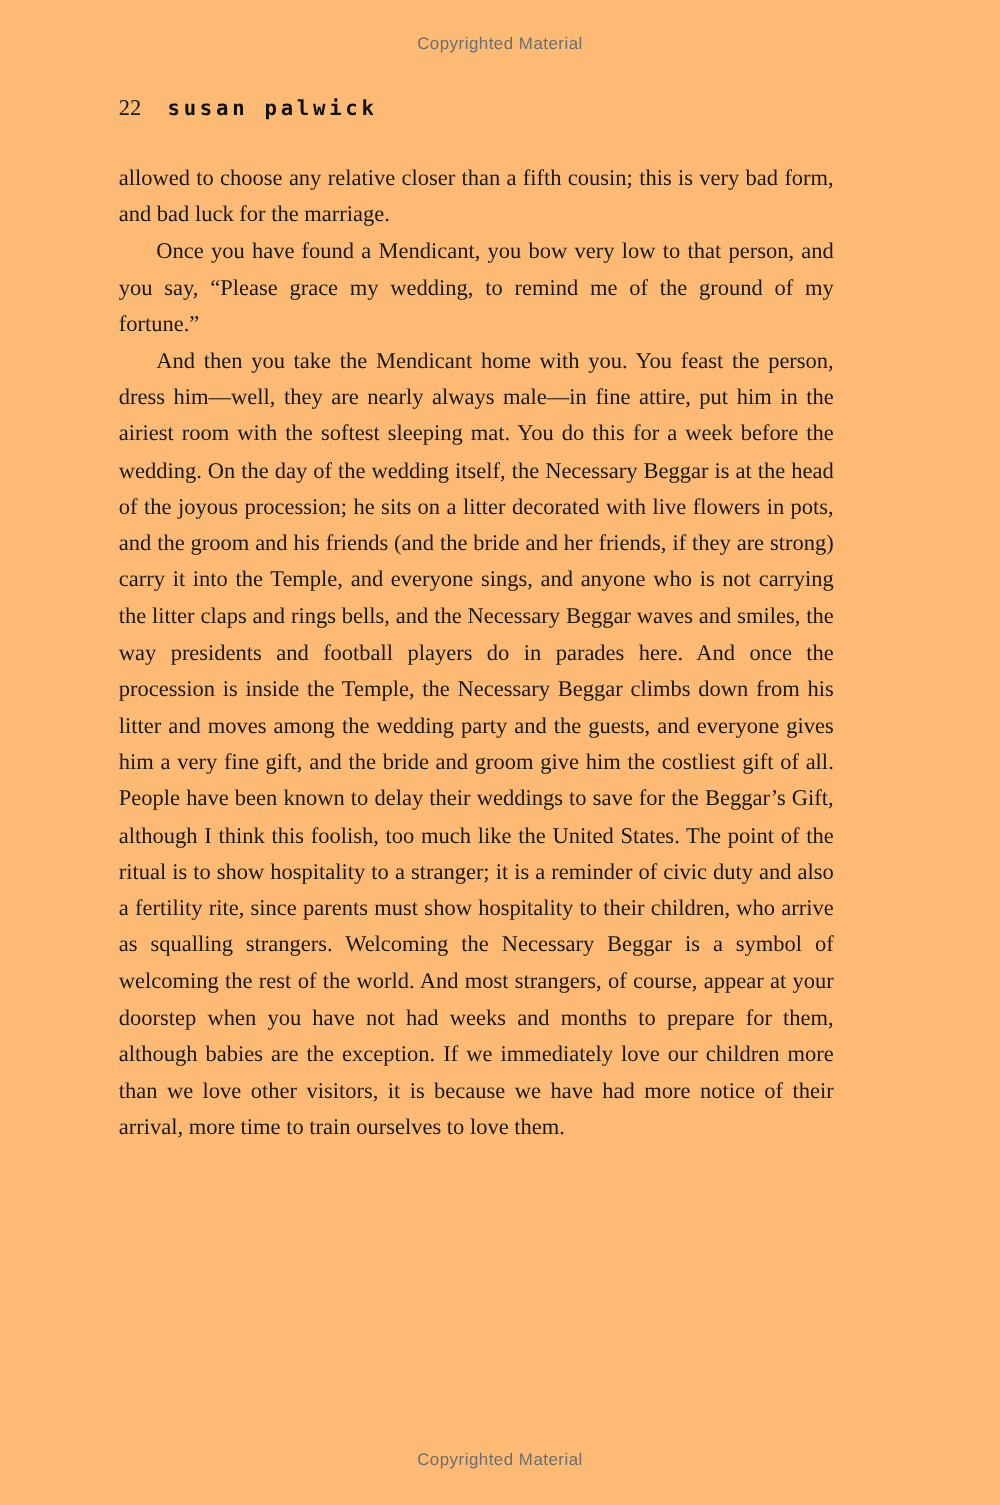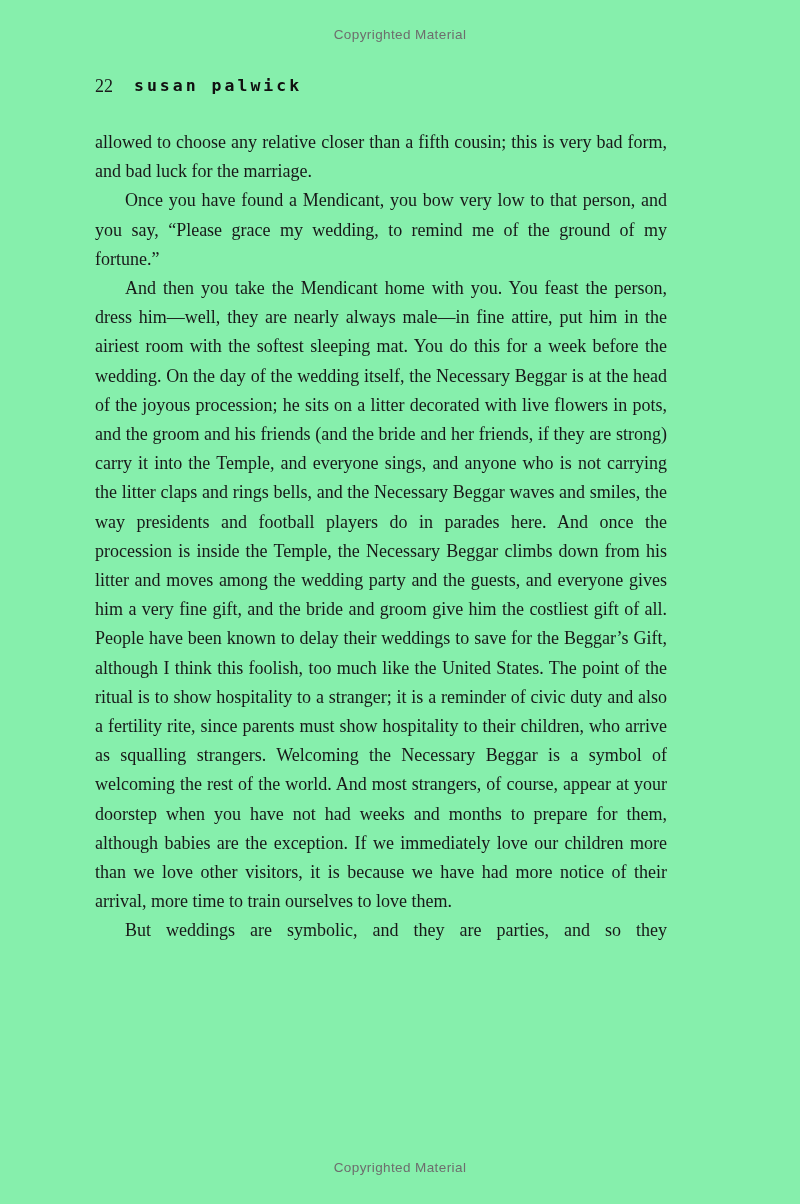--- a/index.html
+++ b/index.html
@@ -4,21 +4,21 @@
 <style>
   html, body {
     margin: 0;
     padding: 0;
     background: #ffffff;
   }
   .page {
     position: relative;
     width: 800px;
     height: 1204px;
-    background: #86efac;
+    background: #fdba74;
     overflow: hidden;
     font-family: "Liberation Serif", serif;
     color: #181818;
   }
   .notice {
     position: absolute;
     left: 0;
     width: 100%;
     text-align: center;
     font-family: "Liberation Sans", sans-serif;
@@ -27,21 +27,21 @@
     color: #6d6d6d;
   }
   .notice-top { top: 27px; }
   .notice-bottom { top: 1160px; }
 
   .page-header {
     position: absolute;
     left: 95px;
     top: 76px;
     display: flex;
-    align-items: flex-start;
+    align-items: center;
   }
   .page-number {
     font-family: "Liberation Serif", serif;
     font-size: 18px;
     color: #1a1a1a;
   }
   .author-name {
     margin-left: 21px;
     font-family: "DejaVu Sans Mono", monospace;
     font-weight: bold;
@@ -79,18 +79,17 @@
 
   <div class="page-header">
     <span class="page-number">22</span>
     <span class="author-name">susan palwick</span>
   </div>
 
   <div class="body-text">
     <p>allowed to choose any relative closer than a fifth cousin; this is very bad form, and bad luck for the marriage.</p>
     <p class="indent">Once you have found a Mendicant, you bow very low to that person, and you say, “Please grace my wedding, to remind me of the ground of my fortune.”</p>
     <p class="indent">And then you take the Mendicant home with you. You feast the person, dress him—well, they are nearly always male—in fine attire, put him in the airiest room with the softest sleeping mat. You do this for a week before the wedding. On the day of the wedding itself, the Necessary Beggar is at the head of the joyous procession; he sits on a litter decorated with live flowers in pots, and the groom and his friends (and the bride and her friends, if they are strong) carry it into the Temple, and everyone sings, and anyone who is not carrying the litter claps and rings bells, and the Necessary Beggar waves and smiles, the way presidents and football players do in parades here. And once the procession is inside the Temple, the Necessary Beggar climbs down from his litter and moves among the wedding party and the guests, and everyone gives him a very fine gift, and the bride and groom give him the costliest gift of all. People have been known to delay their weddings to save for the Beggar’s Gift, although I think this foolish, too much like the United States. The point of the ritual is to show hospitality to a stranger; it is a reminder of civic duty and also a fertility rite, since parents must show hospitality to their children, who arrive as squalling strangers. Welcoming the Necessary Beggar is a symbol of welcoming the rest of the world. And most strangers, of course, appear at your doorstep when you have not had weeks and months to prepare for them, although babies are the exception. If we immediately love our children more than we love other visitors, it is because we have had more notice of their arrival, more time to train ourselves to love them.</p>
-    <p class="indent fill-line">But weddings are symbolic, and they are parties, and so they</p>
   </div>
 
   <div class="notice notice-bottom">Copyrighted Material</div>
 
 </div>
 
 </body></html>

